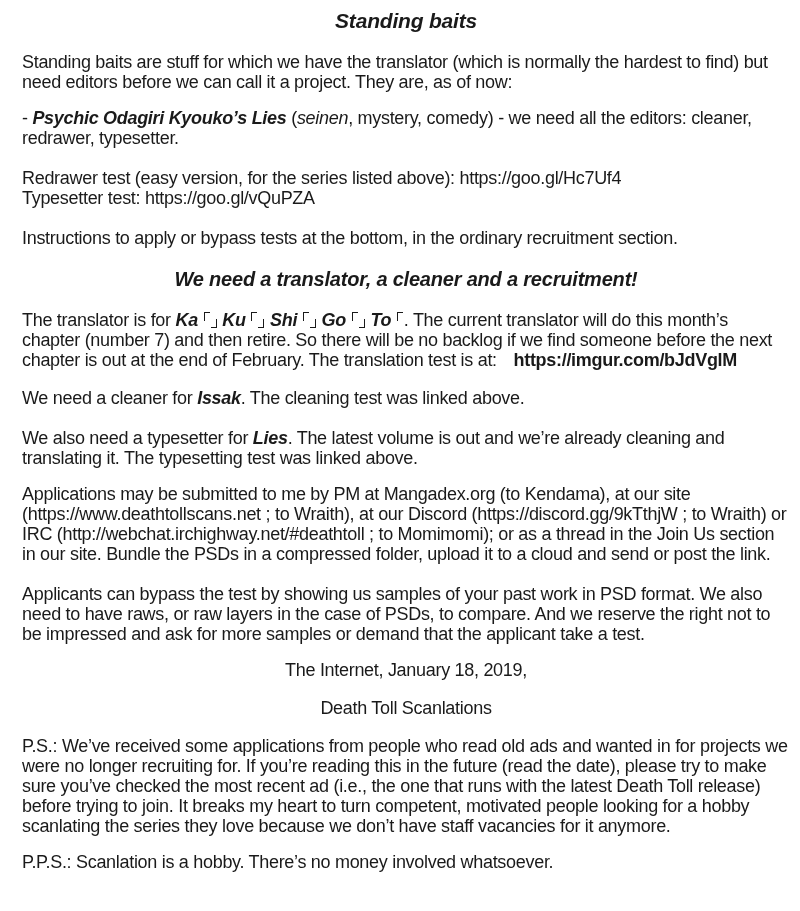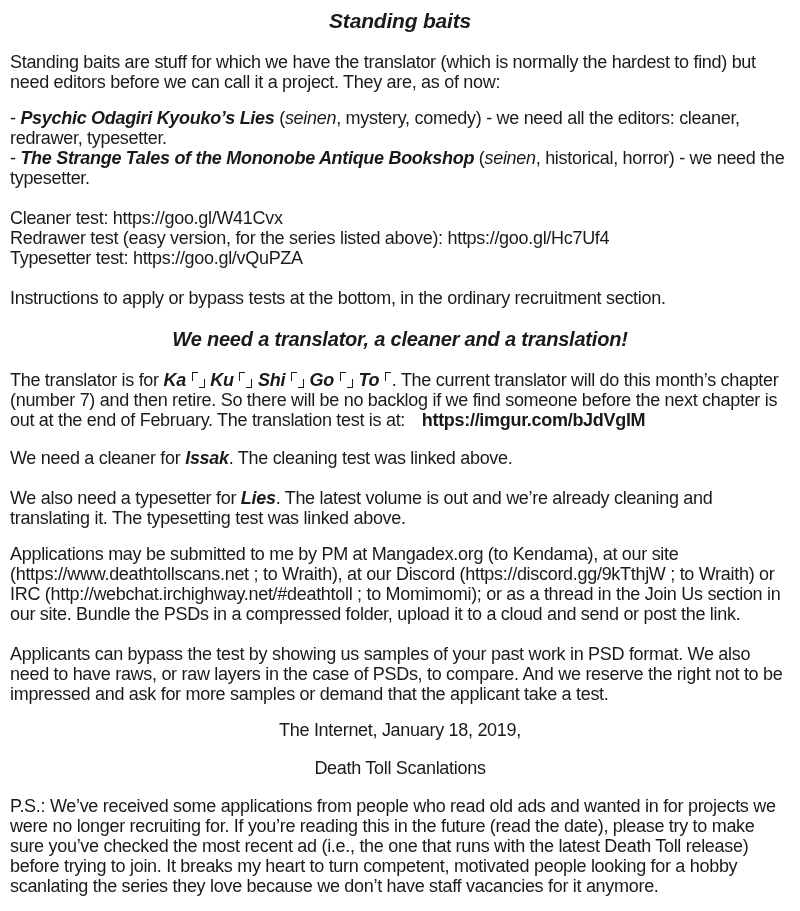--- a/index.html
+++ b/index.html
@@ -6,21 +6,21 @@
   body {
     background: #ffffff;
     color: #1a1a1a;
     font-family: "Liberation Sans", sans-serif;
   }
   .page {
     position: relative;
     width: 800px;
     height: 911px;
     box-sizing: border-box;
-    padding: 6px 10px 0 10px;
+    padding: 6px 10px 0 22px;
     overflow: hidden;
     background: #ffffff;
   }
   .doc-title {
     margin: 2px 0 0 0;
     font-size: 21px;
     line-height: 26px;
     font-weight: bold;
     font-style: italic;
     text-align: center;
@@ -73,32 +73,30 @@
 <body>
 
 <div class="page">
 
   <h1 class="doc-title">Standing baits</h1>
 
   <p class="mt-m"><span>Standing baits are stuff for which we have the translator (which is normally the hardest to find) but need editors before we can call it a project. They are, as of now:</span></p>
 
   <div class="mt-s">
     <div class="line"><span>- </span><span class="st-bi">Psychic Odagiri Kyouko’s Lies</span><span> (</span><span class="st-i">seinen</span><span>, mystery, comedy) - we need all the editors: cleaner, redrawer, typesetter.</span></div>
-    <div class="line"><span>- </span><span class="st-bi">The Strange Tales of the Mononobe Antique Bookshop</span><span> (</span><span class="st-i">seinen</span><span>, historical, horror) - we need the typesetter.</span></div>
   </div>
 
   <div class="mt">
-    <div class="line"><span>Cleaner test: https://goo.gl/W41Cvx</span></div>
     <div class="line"><span>Redrawer test (easy version, for the series listed above): https://goo.gl/Hc7Uf4</span></div>
     <div class="line"><span>Typesetter test: https://goo.gl/vQuPZA</span></div>
   </div>
 
   <p class="mt"><span>Instructions to apply or bypass tests at the bottom, in the ordinary recruitment section.</span></p>
 
-  <h2 class="section-heading">We need a translator, a cleaner and a translation!</h2>
+  <h2 class="section-heading">We need a translator, a cleaner and a recruitment!</h2>
 
   <p class="mt-s"><span>The translator is for </span><span class="st-bi">Ka </span><span class="cbrs"><span class="cbr cbr-open"></span><span class="cbr cbr-close"></span></span><span class="st-bi"> Ku </span><span class="cbrs"><span class="cbr cbr-open"></span><span class="cbr cbr-close"></span></span><span class="st-bi"> Shi </span><span class="cbrs"><span class="cbr cbr-open"></span><span class="cbr cbr-close"></span></span><span class="st-bi"> Go </span><span class="cbrs"><span class="cbr cbr-open"></span><span class="cbr cbr-close"></span></span><span class="st-bi"> To </span><span class="cbrs"><span class="cbr cbr-open"></span></span><span>. The current translator will do this month’s chapter (number 7) and then retire. So there will be no backlog if we find someone before the next chapter is out at the end of February. The translation test is at: </span><span class="st-b">https://imgur.com/bJdVglM</span></p>
 
   <p class="mt-m"><span>We need a cleaner for </span><span class="st-bi">Issak</span><span>. The cleaning test was linked above.</span></p>
 
   <p class="mt"><span>We also need a typesetter for </span><span class="st-bi">Lies</span><span>. The latest volume is out and we’re already cleaning and translating it. The typesetting test was linked above.</span></p>
 
   <p class="mt-s"><span>Applications may be submitted to me by PM at Mangadex.org (to Kendama), at our site (https://www.deathtollscans.net ; to Wraith), at our Discord (https://discord.gg/9kTthjW ; to Wraith) or IRC (http://webchat.irchighway.net/#deathtoll ; to Momimomi); or as a thread in the Join Us section in our site. Bundle the PSDs in a compressed folder, upload it to a cloud and send or post the link.</span></p>
 
   <p class="mt"><span>Applicants can bypass the test by showing us samples of your past work in PSD format. We also need to have raws, or raw layers in the case of PSDs, to compare. And we reserve the right not to be impressed and ask for more samples or demand that the applicant take a test.</span></p>

